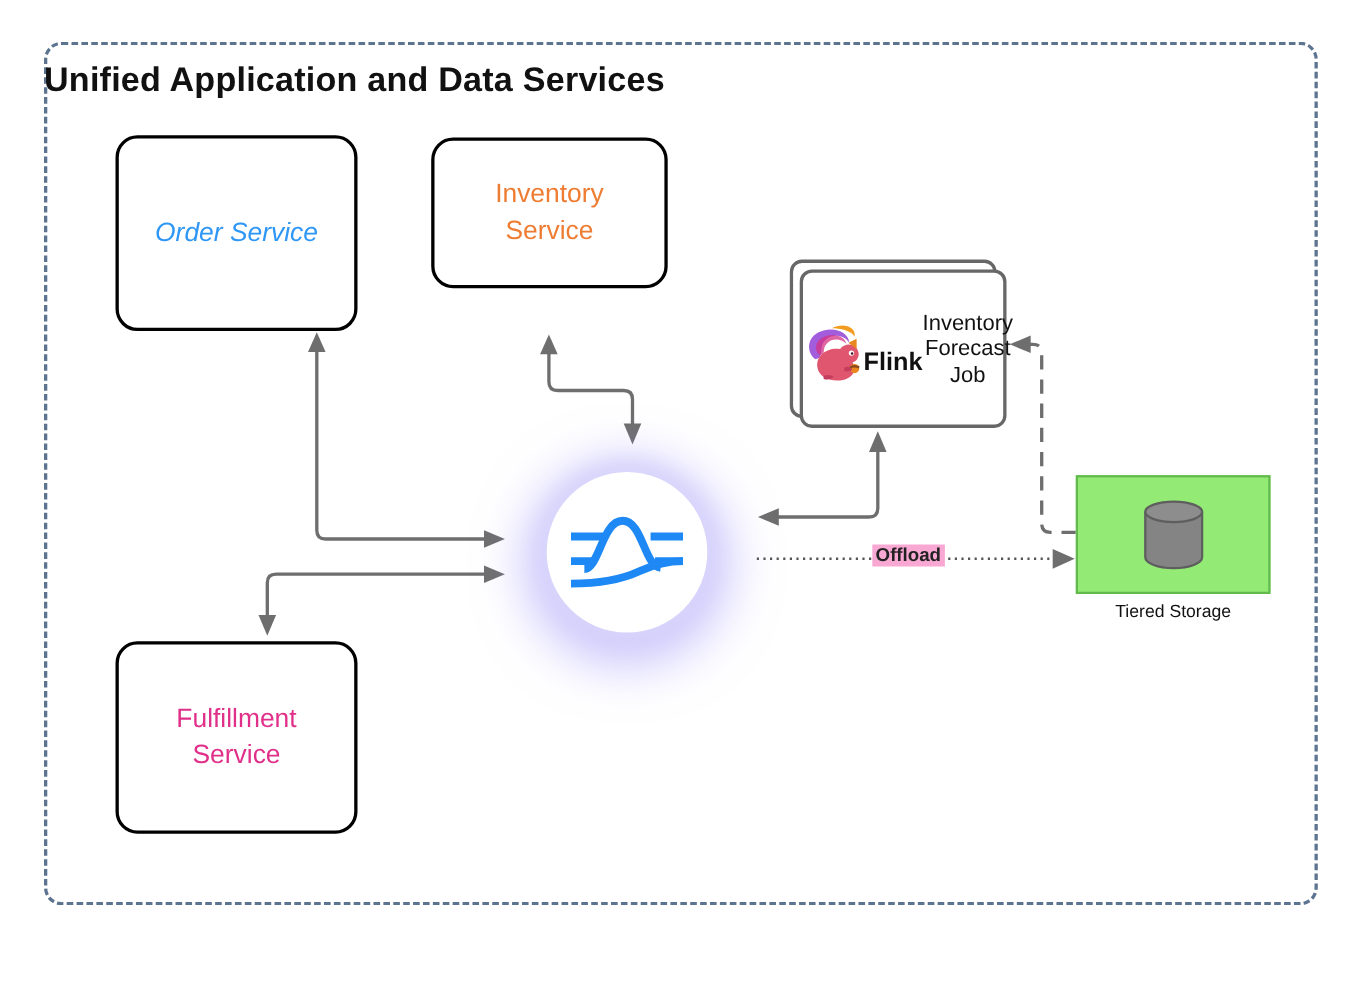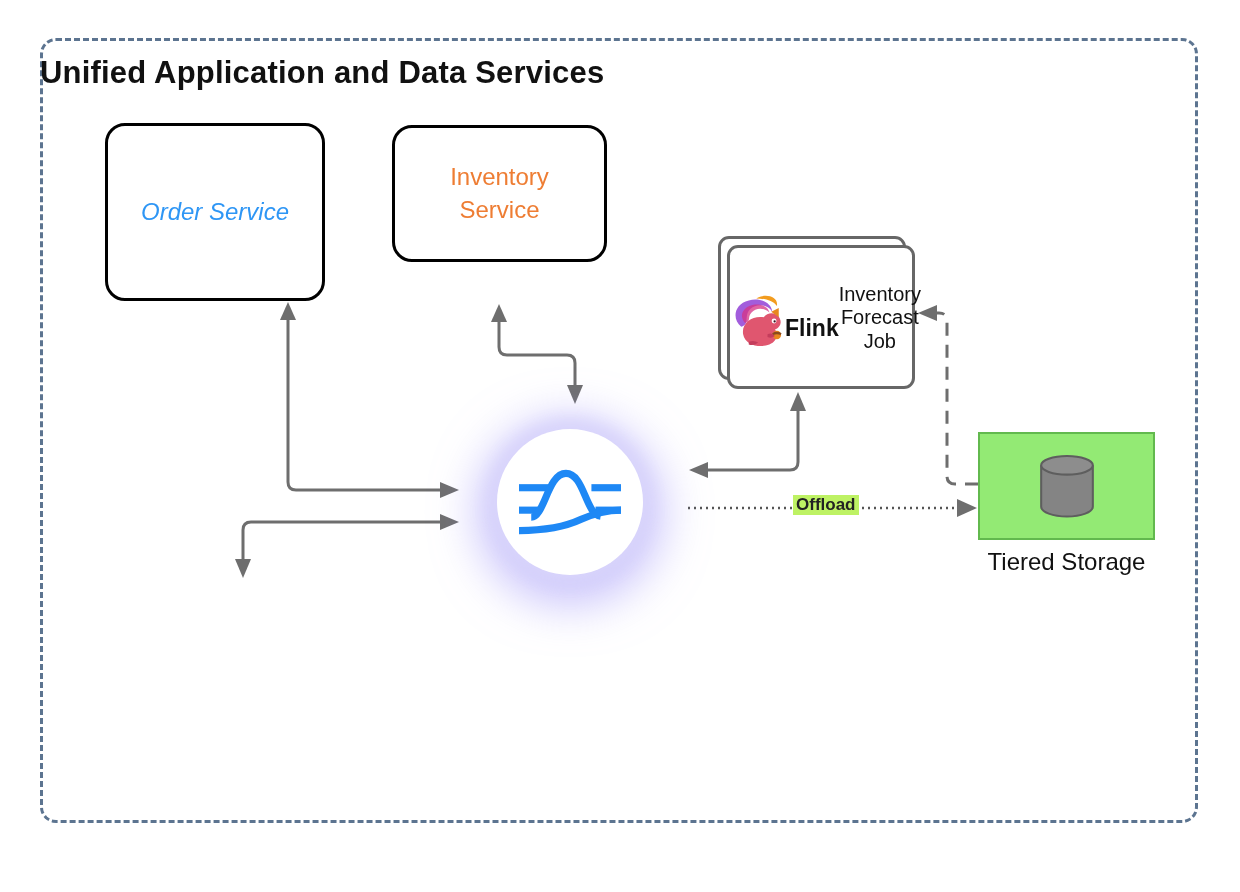--- a/index.html
+++ b/index.html
@@ -70,28 +70,28 @@
 
   .storage-box {
     position: absolute; left: 978px; top: 432px; width: 177px; height: 108px;
     background: #93ea74; border: 2px solid #62b94e;
     box-sizing: border-box;
     display: flex; align-items: center; justify-content: center;
     z-index: 2;
   }
   .storage-label {
     position: absolute; left: 978px; top: 548px; width: 177px;
-    text-align: center; font-size: 24px; color: #111; z-index: 2;
+    text-align: center; font-size: 16px; color: #111; z-index: 2;
   }
 
   .edges-svg { position: absolute; left: 0; top: 0; z-index: 1; }
 
   .offload-label {
     position: absolute; left: 793px; top: 495px;
-    background: #bef264; padding: 0 3px;
+    background: #f9a8d4; padding: 0 3px;
     font-size: 17px; font-weight: bold; color: #222;
     z-index: 2;
   }
 </style>
 </head>
 <body>
 
 <div class="canvas">
 
   <div class="frame"></div>
@@ -130,20 +130,23 @@
   </svg>
 
   <div class="svc-box" id="order-box">
     <span class="lbl" style="color: rgb(46, 150, 245);">Order Service</span>
   </div>
 
   <div class="svc-box" id="inventory-box">
     <span class="lbl" style="color: rgb(238, 125, 51);">Inventory Service</span>
   </div>
 
+  <div class="svc-box" id="fulfillment-box">
+    <span class="lbl" style="color: rgb(224, 48, 138);">Fulfillment Service</span>
+  </div>
 
   <div class="flink-card-back"></div>
   <div class="flink-card">
     <div class="flink-head">
       <svg width="60" height="58" viewBox="0 0 64 60">
 
         <path d="M28 6 C 38 0, 52 4, 50 14 C 46 8, 36 6, 28 6 Z" fill="#f29c1f"></path>
         <path d="M12 36 C 2 28, 4 12, 20 8 C 32 5, 44 10, 45 20 C 40 12, 28 11, 22 17 C 14 24, 22 34, 12 36 Z" fill="#a25ddc"></path>
         <path d="M16 32 C 10 26, 12 16, 24 13 C 33 11, 41 15, 42 21 C 36 15, 27 16, 23 21 C 18 26, 23 31, 16 32 Z" fill="#d63384" opacity="0.75"></path>
 

